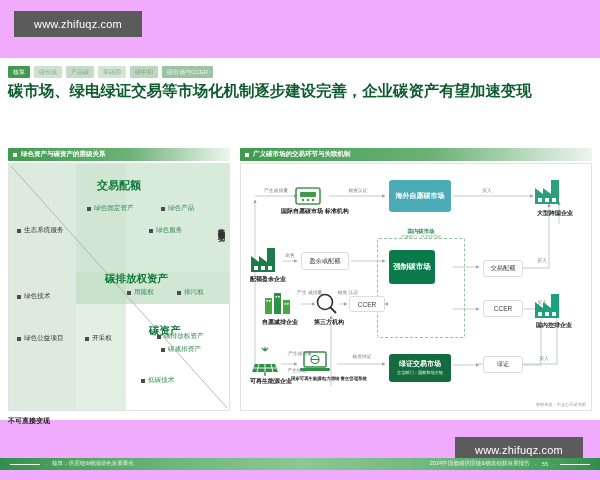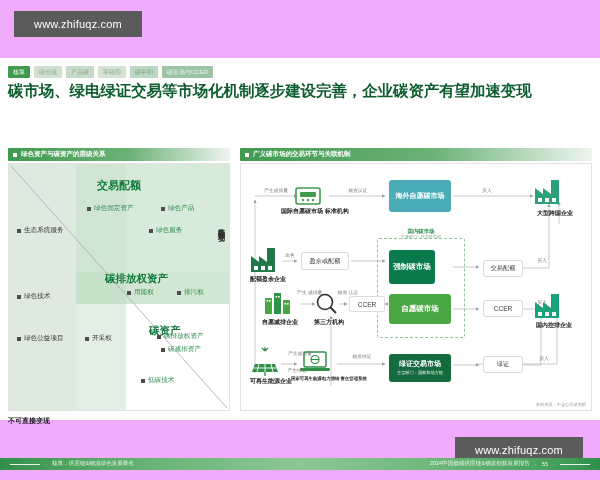--- a/index.html
+++ b/index.html
@@ -298,21 +298,20 @@
         </g>
         <line x1="318" y1="60" x2="318" y2="38" stroke="#b6bec2" stroke-width="0.8" marker-end="url(#ah)"></line>
       </svg>
 
       <div class="dashbox"></div>
       <div id="dash-title">国内碳市场</div>
       <div id="dash-sub">主管部门：生态环境部</div>
 
       <div class="nodebox" id="n-overseas">海外自愿碳市场</div>
       <div class="nodebox" id="n-mandatory">强制碳市场</div>
-      <div class="nodebox" id="n-voluntary">自愿碳市场</div>
       <div class="nodebox" id="n-gec">
         <span>绿证交易市场</span>
         <span class="sub">主管部门：国家和地方能</span>
       </div>
 
       <div class="whitebox" id="w-quota">盈余或配额</div>
       <div class="whitebox" id="w-ccer1">CCER</div>
       <div class="whitebox" id="w-trade">交易配额</div>
       <div class="whitebox" id="w-ccer2">CCER</div>
       <div class="whitebox" id="w-gcert">绿证</div>

